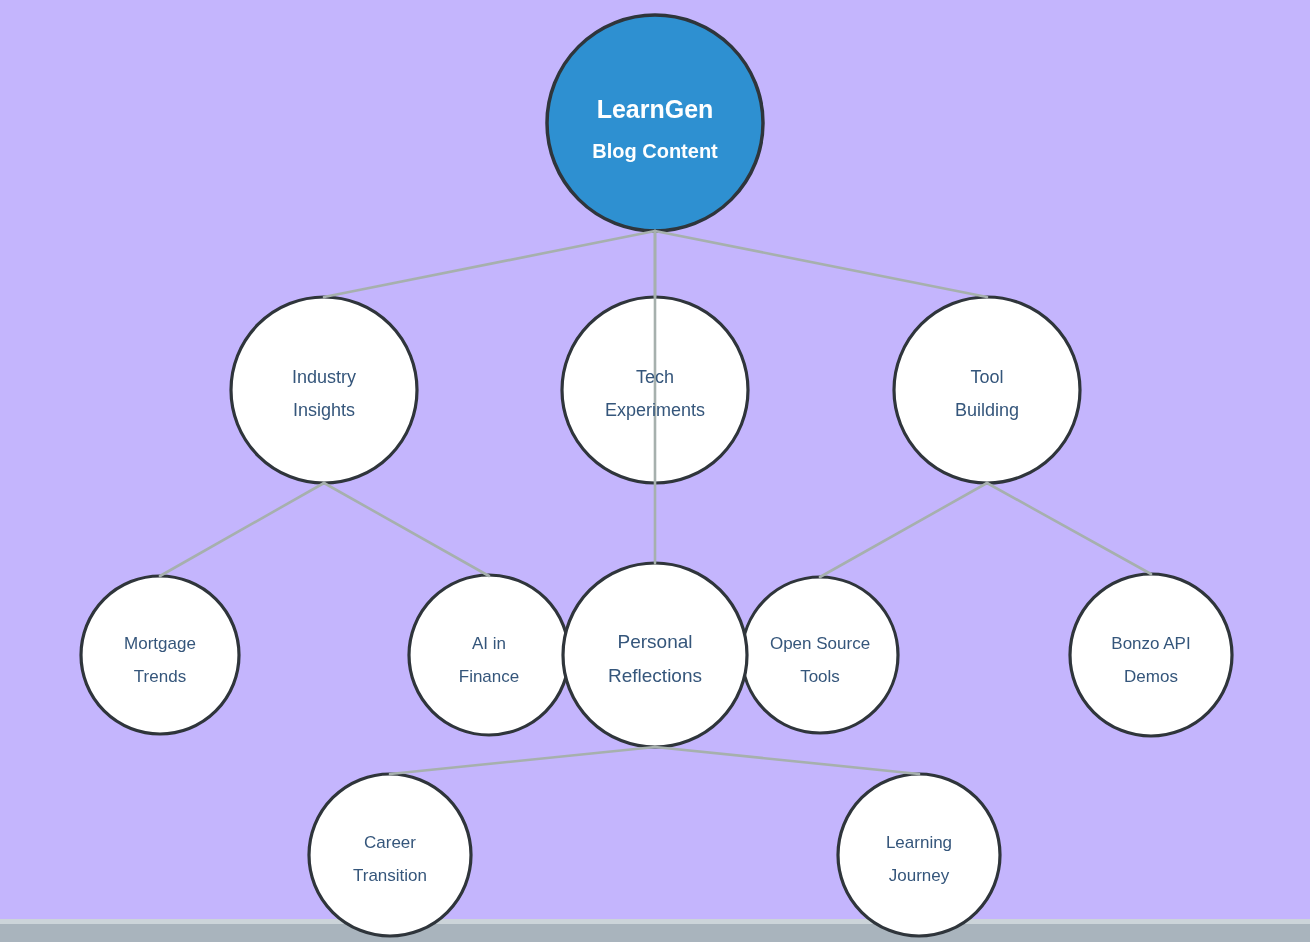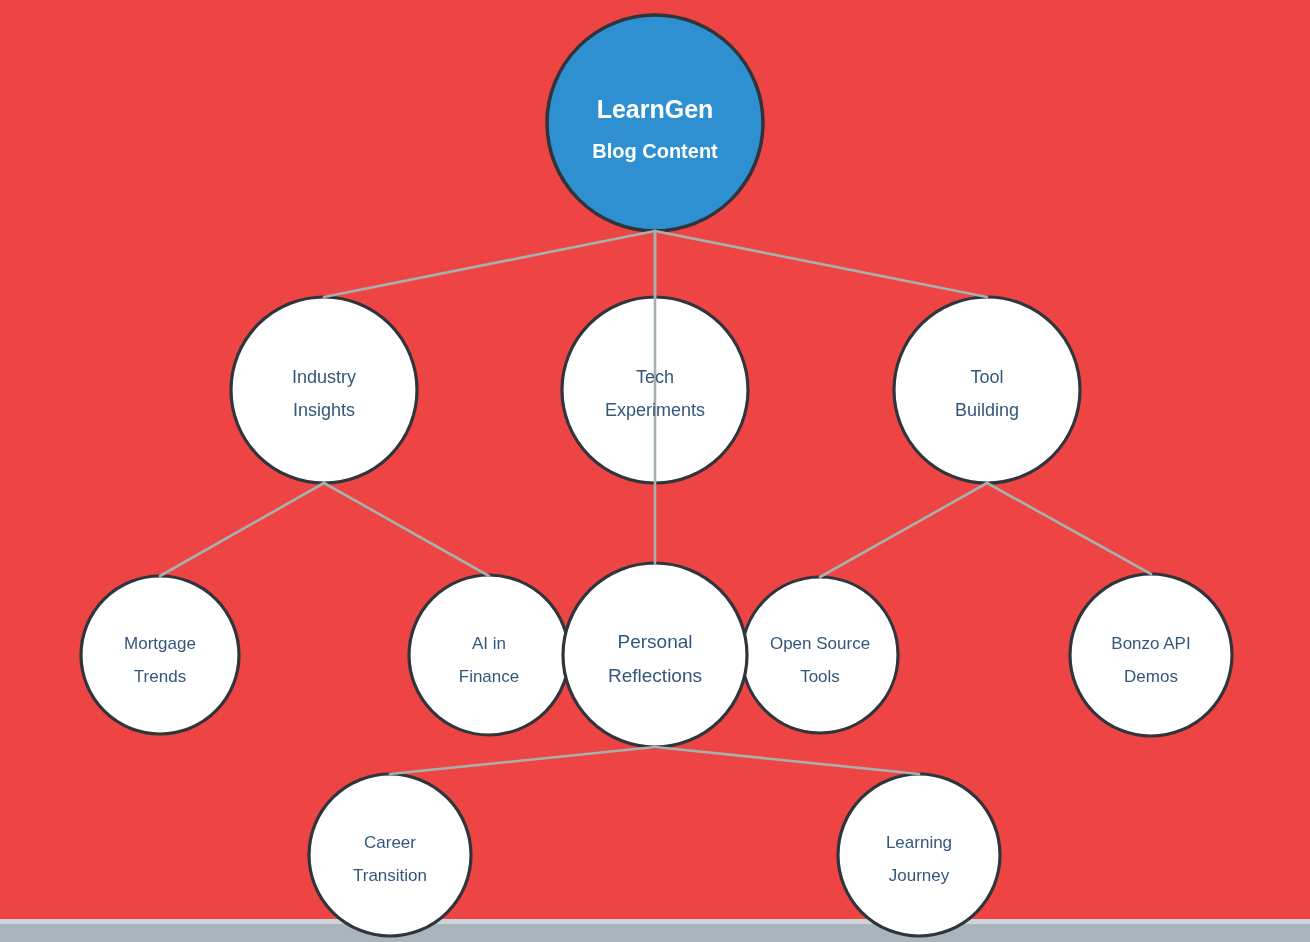--- a/index.html
+++ b/index.html
@@ -5,21 +5,21 @@
   html, body { margin: 0; padding: 0; }
   body {
     width: 1310px; height: 942px;
     background: #e9eef0;
     font-family: "Liberation Sans", sans-serif;
     overflow: hidden;
   }
   .stage {
     position: relative;
     width: 1310px; height: 942px;
-    background: #ef4444;
+    background: #c4b5fd;
   }
   
   .scroll-track {
     position: absolute; left: 0; bottom: 0;
     width: 100%; height: 23px;
     background: #ccd4d9;
   }
   .scroll-thumb {
     position: absolute; left: 0; bottom: 0;
     width: 100%; height: 18px;

